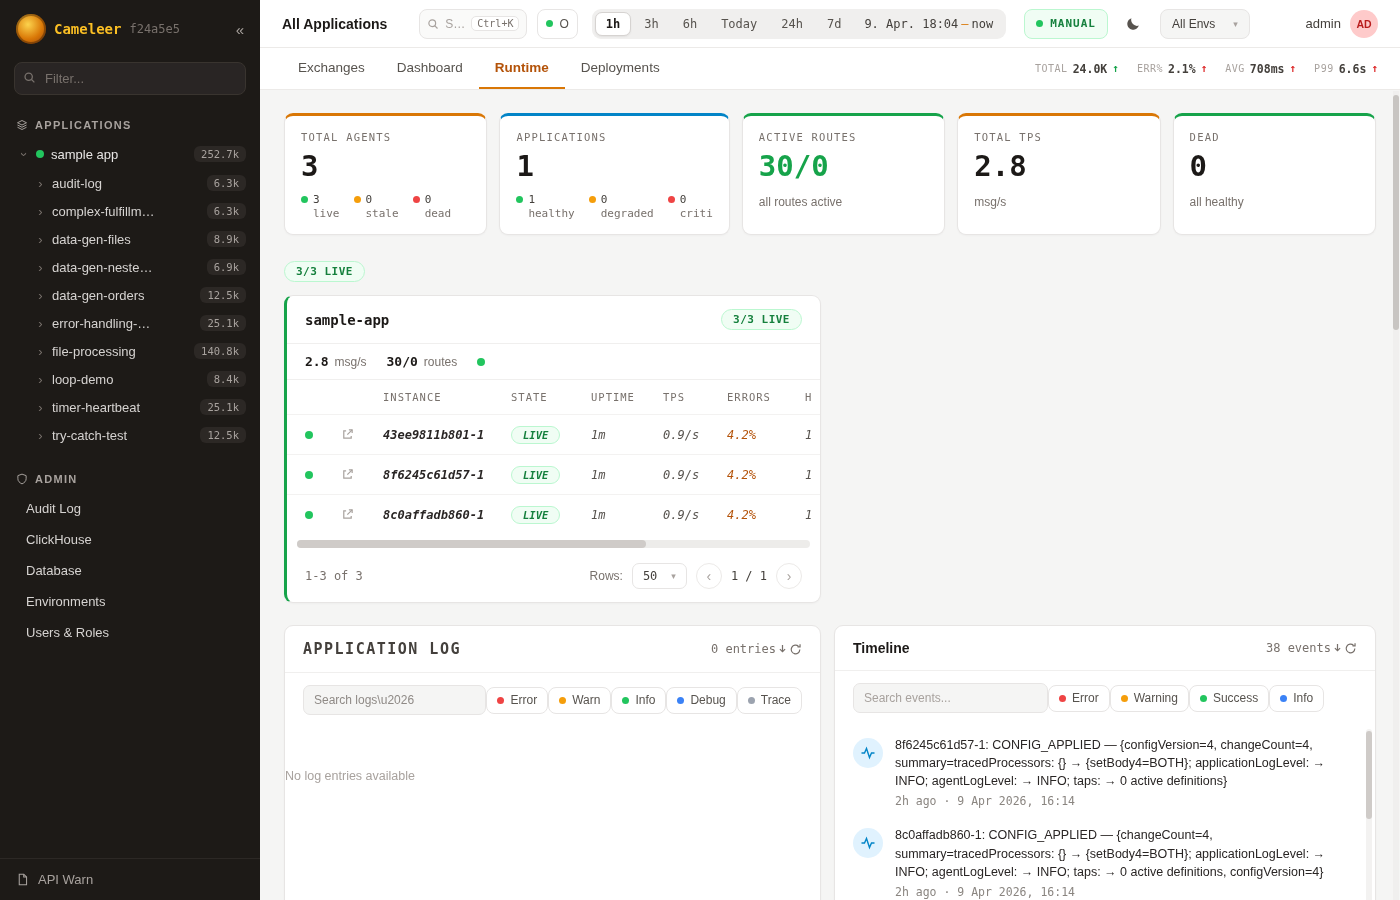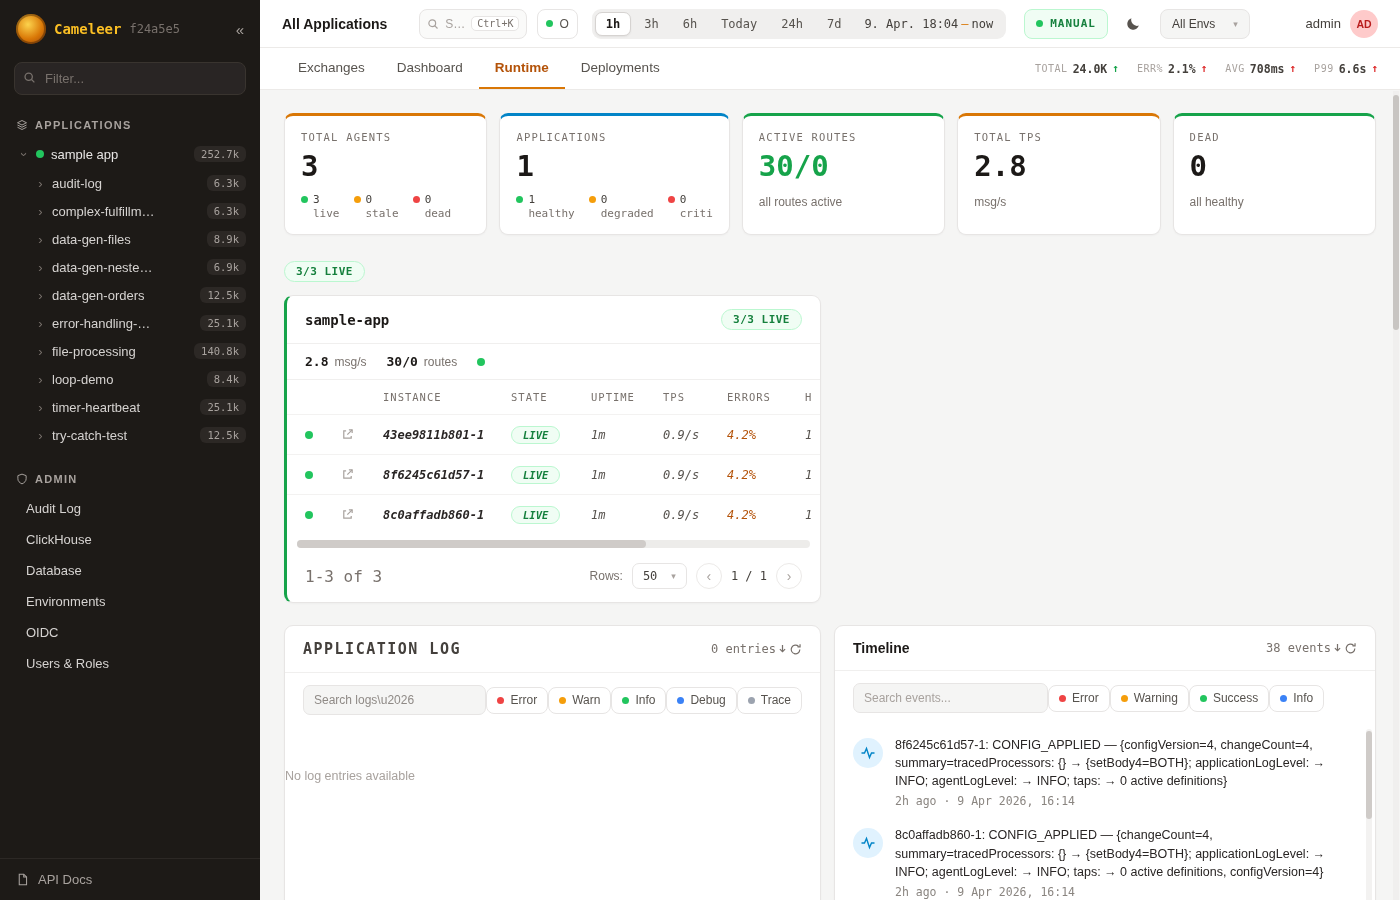--- a/index.html
+++ b/index.html
@@ -104,21 +104,21 @@
   .t-head span { font-family:"DejaVu Sans Mono",monospace; font-size:10.5px; color:#78716c; letter-spacing:1px; }
   .t-row { height:40px; border-top:1px solid #f3f2f1;font-style:italic; }
   .cell { font-size:12px; color:#57534e; overflow:hidden; white-space:nowrap; }
   .c-inst { color:#292524; font-weight:bold; }
   .c-err { color:#b45309; }
   .c-link { line-height:0; cursor:pointer; }
   .live-pill { display:inline-block; border:1px solid #bbf7d0; background:#f0fdf4; color:#15803d; border-radius:999px; padding:2px 11px; font-family:"DejaVu Sans Mono",monospace; font-size:10.5px; font-weight:bold; }
   .h-scroll { margin:6px 10px 0; height:8px; background:#edecea; border-radius:4px; position:relative; }
   .h-thumb { position:absolute; left:0; top:0; height:8px; width:68%; background:#cfcbc8; border-radius:4px; cursor:grab; }
   .t-footer { display:flex; align-items:center; padding:11px 18px 13px; margin-top:4px; }
-  .range-text { font-size:16px; color:#78716c; }
+  .range-text { font-size:12px; color:#78716c; }
   .foot-right { margin-left:auto; display:flex; align-items:center; gap:9px; }
   .rows-label { font-size:12px; color:#78716c; }
   .rows-select { display:flex; align-items:center; gap:14px; border:1px solid #e7e5e4; border-radius:7px; padding:5px 10px; font-size:12px; color:#44403c; cursor:pointer; background:#fff; }
   .page-btn { width:26px; height:26px; border:1px solid #eceae8; border-radius:50%; background:#fff; color:#a8a29e; font-size:14px; cursor:pointer; display:flex; align-items:center; justify-content:center; }
   .page-ind { font-size:12px; color:#44403c; }
 
   
   .bottom-grid { display:grid; grid-template-columns:537px 1fr; gap:13px; }
   .panel { background:#fff; border:1px solid #e7e5e4; border-radius:9px; height:340px; overflow:hidden; box-shadow:0 1px 2px rgba(0,0,0,.03); }
   .panel-header { display:flex; align-items:center; padding:14px 18px; border-bottom:1px solid #f0efee; }
@@ -230,29 +230,28 @@
     <div class="section-head admin-head">
       <span class="sec-icon"><svg width="12" height="12" viewBox="0 0 16 16" fill="none" stroke="#a8a29e" stroke-width="1.3">
             <path d="M8 1.5 13.5 3.5v4.2c0 3.1-2.2 5.3-5.5 6.8-3.3-1.5-5.5-3.7-5.5-6.8V3.5z"></path>
           </svg></span>
       <span>ADMIN</span>
     </div>
     <div class="admin-item">Audit Log</div>
     <div class="admin-item">ClickHouse</div>
     <div class="admin-item">Database</div>
     <div class="admin-item">Environments</div>
-    <div class="admin-item">OIDC</div>
     <div class="admin-item">Users &amp; Roles</div>
   </div>
   <div class="api-docs">
     <span class="mini-icon"><svg width="13" height="13" viewBox="0 0 16 16" fill="none" stroke="#a8a29e" stroke-width="1.3">
           <path d="M4 1.5h5.5L13 5v9.5H4z"></path>
           <path d="M9.5 1.5V5H13"></path>
         </svg></span>
-    <span>API Docs</span>
+    <span>API Warn</span>
   </div>
 </aside>
 
 <div class="main">
 
   <header class="topbar">
     <div class="page-title">All Applications</div>
     <div class="search-box">
       <span class="mini-icon"><svg width="12" height="12" viewBox="0 0 16 16" fill="none" stroke="#a8a29e" stroke-width="1.6">
             <circle cx="7" cy="7" r="4.5"></circle>

